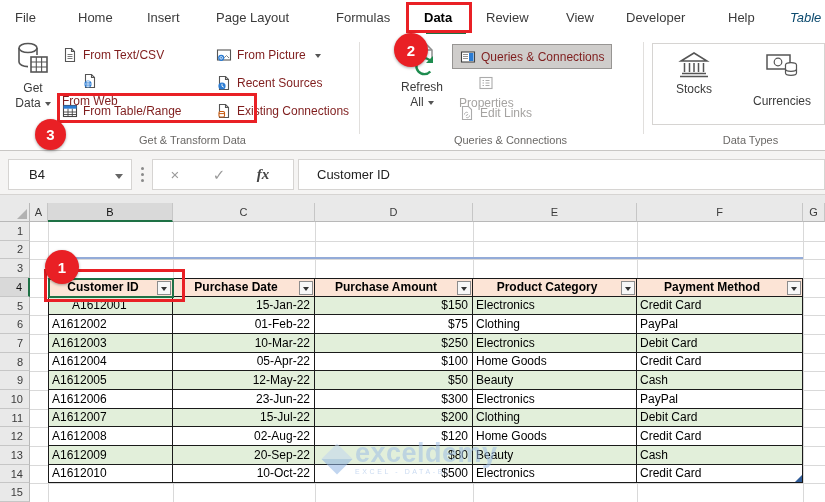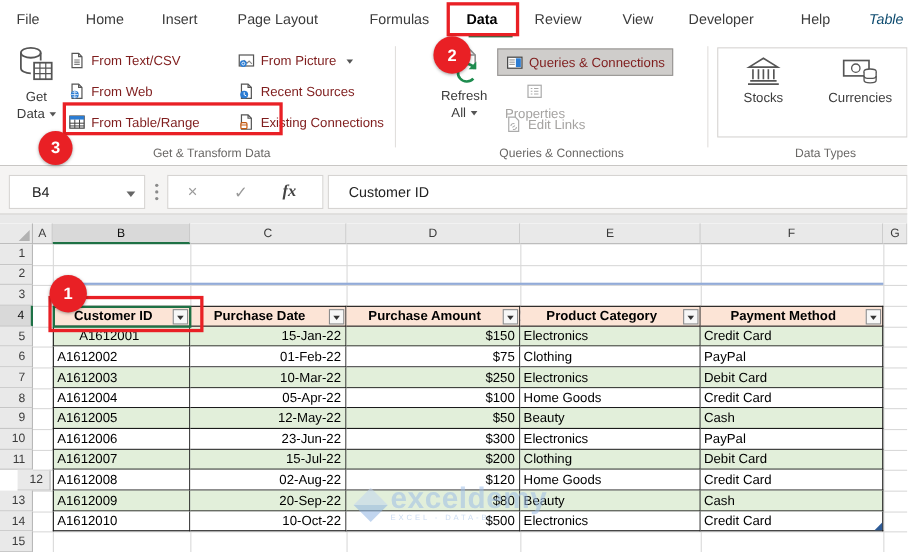--- a/index.html
+++ b/index.html
@@ -103,21 +103,21 @@
   </div>
 
   <div class="ribbon-item" style="left:62px;top:7px;">
     <svg class="icon16" viewBox="0 0 16 16">
       <path d="M3.5 1.5 h6 l3 3 v10 h-9 z" fill="#fff" stroke="#555" stroke-width="1.1"></path>
       <path d="M9.5 1.5 v3 h3" fill="none" stroke="#555" stroke-width="1.1"></path>
       <path d="M5.5 7.5 h5 M5.5 9.5 h5 M5.5 11.5 h5" stroke="#7a7a7a" stroke-width="1"></path>
     </svg>
     <span>From Text/CSV</span>
   </div>
-  <div class="ribbon-item" style="left:62px;top:35px;">
+  <div class="ribbon-item" style="left:62px;top:35px;flex-direction:column;">
     <svg class="icon16" viewBox="0 0 16 16">
       <path d="M3.5 1.5 h6 l3 3 v10 h-9 z" fill="#fff" stroke="#555" stroke-width="1.1"></path>
       <path d="M9.5 1.5 v3 h3" fill="none" stroke="#555" stroke-width="1.1"></path>
       <circle cx="6" cy="11" r="3.6" fill="#2B7CD3"></circle>
       <path d="M2.7 11 h6.6 M6 7.7 v6.6 M4 9 a5.5 5.5 0 0 1 4 0 M4 13 a5.5 5.5 0 0 0 4 0" fill="none" stroke="#fff" stroke-width="0.7"></path>
     </svg>
     <span>From Web</span>
   </div>
   <div class="ribbon-item" style="left:62px;top:63px;">
     <svg class="icon16" viewBox="0 0 16 16">
@@ -207,21 +207,21 @@
       <span style="margin-top:2px;">Stocks</span>
     </div>
     <div class="big-btn" style="left:92px;top:6px;width:74px;">
       <svg width="34" height="30" viewBox="0 0 34 30">
         <rect x="2" y="5" width="23" height="14" fill="#fff" stroke="#555" stroke-width="1.5"></rect>
         <circle cx="13" cy="12" r="3.8" fill="none" stroke="#555" stroke-width="1.2"></circle>
         <ellipse cx="26" cy="15" rx="5.5" ry="2.3" fill="#fff" stroke="#555" stroke-width="1.2"></ellipse>
         <path d="M20.5 15 v8 c0 1.3 2.5 2.3 5.5 2.3 s5.5-1 5.5-2.3 v-8" fill="#fff" stroke="#555" stroke-width="1.2"></path>
         <path d="M20.5 19 c0 1.3 2.5 2.3 5.5 2.3 s5.5-1 5.5-2.3" fill="none" stroke="#555" stroke-width="1.2"></path>
       </svg>
-      <span style="margin-top:2px;">Currencies</span>
+      <span style="margin-top:14px;">Currencies</span>
     </div>
   </div>
   <div class="grouplabel" style="left:688px;top:96px;width:125px;">Data Types</div>
 </div>
 
 <div id="fbar">
   <div class="fbox" style="left:8px;top:8px;width:124px;height:31px;padding-left:20px;">
     <span>B4</span>
     <i class="namebox-arrow"></i>
   </div>
@@ -256,21 +256,21 @@
     <div class="rowhdr" style="position: absolute; left: 0px; top: 37.67px; width: 30px; height: 18.67px;">2</div>
     <div class="rowhdr" style="position: absolute; left: 0px; top: 56.34px; width: 30px; height: 18.67px;">3</div>
     <div class="rowhdr sel" style="position: absolute; left: 0px; top: 75.01px; width: 30px; height: 18.67px;">4</div>
     <div class="rowhdr" style="position: absolute; left: 0px; top: 93.68px; width: 30px; height: 18.67px;">5</div>
     <div class="rowhdr" style="position: absolute; left: 0px; top: 112.35px; width: 30px; height: 18.67px;">6</div>
     <div class="rowhdr" style="position: absolute; left: 0px; top: 131.02px; width: 30px; height: 18.67px;">7</div>
     <div class="rowhdr" style="position: absolute; left: 0px; top: 149.69px; width: 30px; height: 18.67px;">8</div>
     <div class="rowhdr" style="position: absolute; left: 0px; top: 168.36px; width: 30px; height: 18.67px;">9</div>
     <div class="rowhdr" style="position: absolute; left: 0px; top: 187.03px; width: 30px; height: 18.67px;">10</div>
     <div class="rowhdr" style="position: absolute; left: 0px; top: 205.7px; width: 30px; height: 18.67px;">11</div>
-    <div class="rowhdr" style="position: absolute; left: 16px; top: 224.37px; width: 30px; height: 18.67px;">12</div>
+    <div class="rowhdr" style="position: absolute; left: 0px; top: 224.37px; width: 30px; height: 18.67px;">12</div>
     <div class="rowhdr" style="position: absolute; left: 0px; top: 243.04px; width: 30px; height: 18.67px;">13</div>
     <div class="rowhdr" style="position: absolute; left: 0px; top: 261.71px; width: 30px; height: 18.67px;">14</div>
     <div class="rowhdr" style="position: absolute; left: 0px; top: 280.38px; width: 30px; height: 18.67px;">15</div>
     <div class="gl" style="position: absolute; left: 48px; top: 19px; width: 1px; height: 280px;"></div>
     <div class="gl" style="position: absolute; left: 173px; top: 19px; width: 1px; height: 280px;"></div>
     <div class="gl" style="position: absolute; left: 315px; top: 19px; width: 1px; height: 280px;"></div>
     <div class="gl" style="position: absolute; left: 473px; top: 19px; width: 1px; height: 280px;"></div>
     <div class="gl" style="position: absolute; left: 637px; top: 19px; width: 1px; height: 280px;"></div>
     <div class="gl" style="position: absolute; left: 803px; top: 19px; width: 1px; height: 280px;"></div>
     <div class="gl" style="position: absolute; left: 30px; top: 37.67px; width: 795px; height: 1px;"></div>

